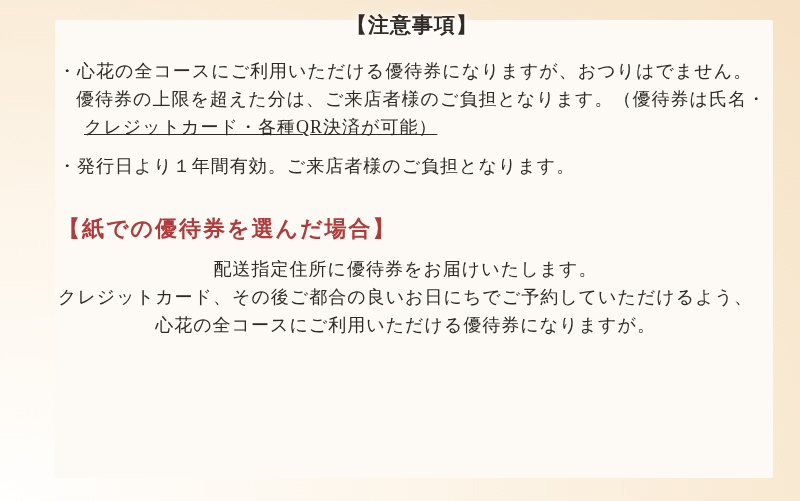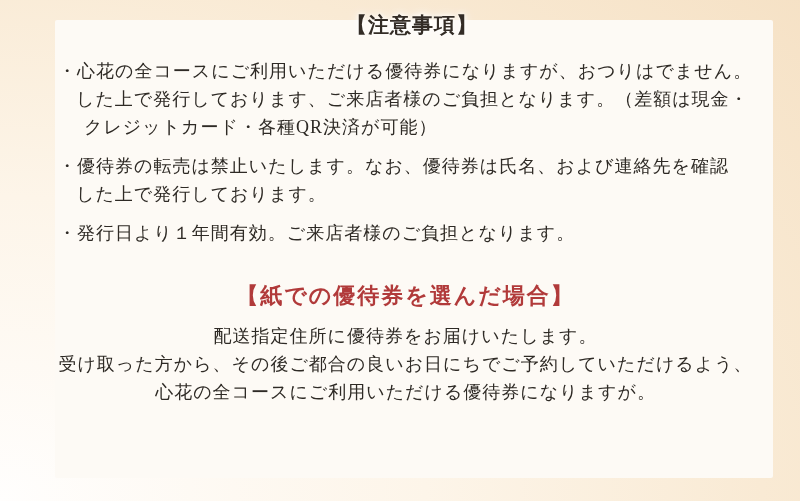--- a/index.html
+++ b/index.html
@@ -22,55 +22,51 @@
     letter-spacing:1px;line-height:28px;margin:0;
     text-shadow:0 0 4px rgba(255,255,255,.95),0 0 9px rgba(255,255,255,.85),0 0 14px rgba(255,255,255,.7);
     z-index:2;
   }
   .notice{
     font-size:18px;line-height:28px;letter-spacing:1px;
     color:#2e2a25;margin:0 0 11px 0;
   }
   .notice .ln{white-space:nowrap;}
   .notice .indent-1{padding-left:18px;}
-  .notice .indent-2{padding-left:26px;}
+  .notice .indent-2{padding-left:26px;text-decoration:underline;}
   .paper-heading{
-    margin:35px 0 0 0;text-align:center;
+    margin:35px 0 0 0;text-align:left;
     font-size:22px;font-weight:bold;line-height:28px;
     letter-spacing:2px;color:#b13a3a;
   }
   .paper-paragraph{
     margin:12px 0 0 0;text-align:center;
     font-size:18px;line-height:28px;letter-spacing:1px;color:#2e2a25;
   }
   .paper-paragraph .ln{white-space:nowrap;}
 </style>
 </head>
 <body>
 
 <h1 class="page-title">【注意事項】</h1>
 
 <div class="panel">
 
   <div>
     <p class="notice">
       <span class="ln">・心花の全コースにご利用いただける優待券になりますが、おつりはでません。</span><br>
-      <span class="ln indent-1">した上で発行しております、ご来店者様のご負担となります。（差額は現金・</span><br>
+      <span class="ln indent-1">優待券の上限を超えた分は、ご来店者様のご負担となります。（優待券は氏名・</span><br>
       <span class="ln indent-2">クレジットカード・各種QR決済が可能）</span>
-    </p>
-    <p class="notice">
-      <span class="ln">・優待券の転売は禁止いたします。なお、優待券は氏名、および連絡先を確認</span><br>
-      <span class="ln indent-1">した上で発行しております。</span>
     </p>
     <p class="notice">
       <span class="ln">・発行日より１年間有効。ご来店者様のご負担となります。</span>
     </p>
   </div>
 
   <h2 class="paper-heading">【紙での優待券を選んだ場合】</h2>
 
   <p class="paper-paragraph">
     <span class="ln">配送指定住所に優待券をお届けいたします。</span><br>
-    <span class="ln">受け取った方から、その後ご都合の良いお日にちでご予約していただけるよう、</span><br>
+    <span class="ln">クレジットカード、その後ご都合の良いお日にちでご予約していただけるよう、</span><br>
     <span class="ln">心花の全コースにご利用いただける優待券になりますが。</span>
   </p>
 
 </div>
 
 </body></html>

